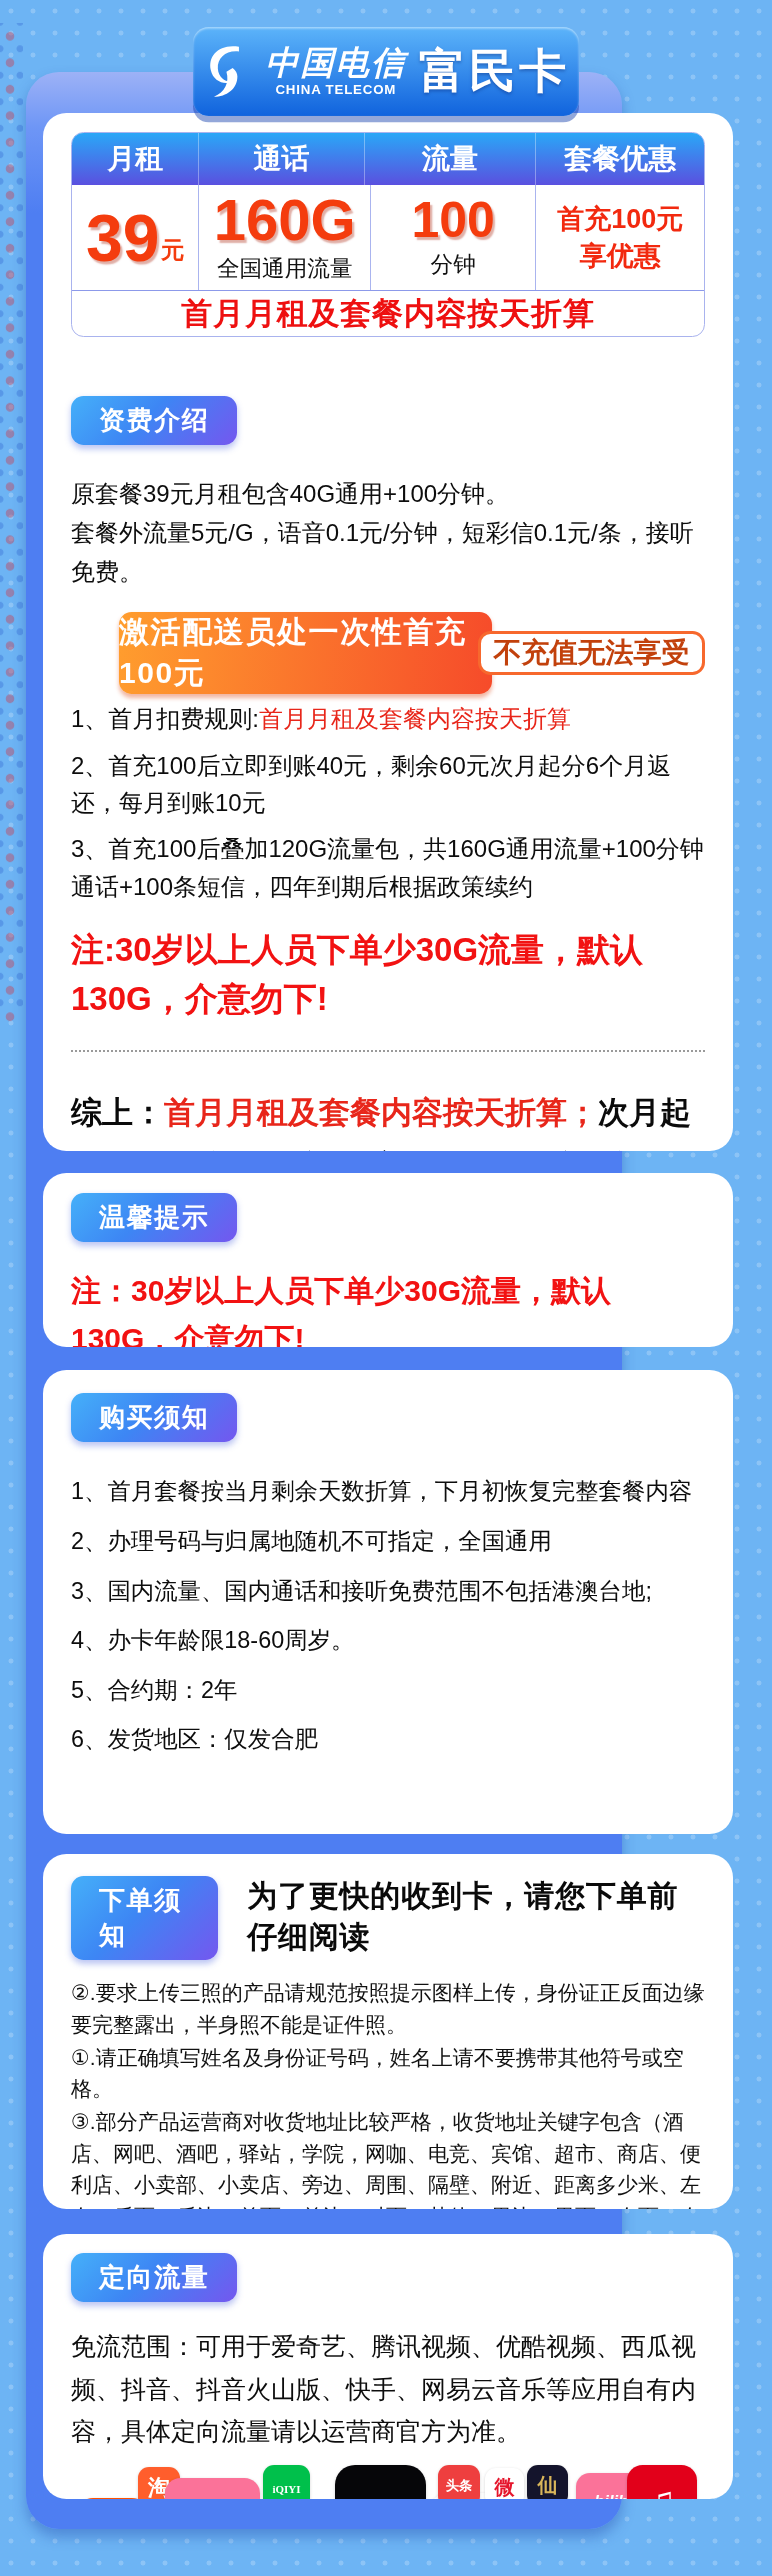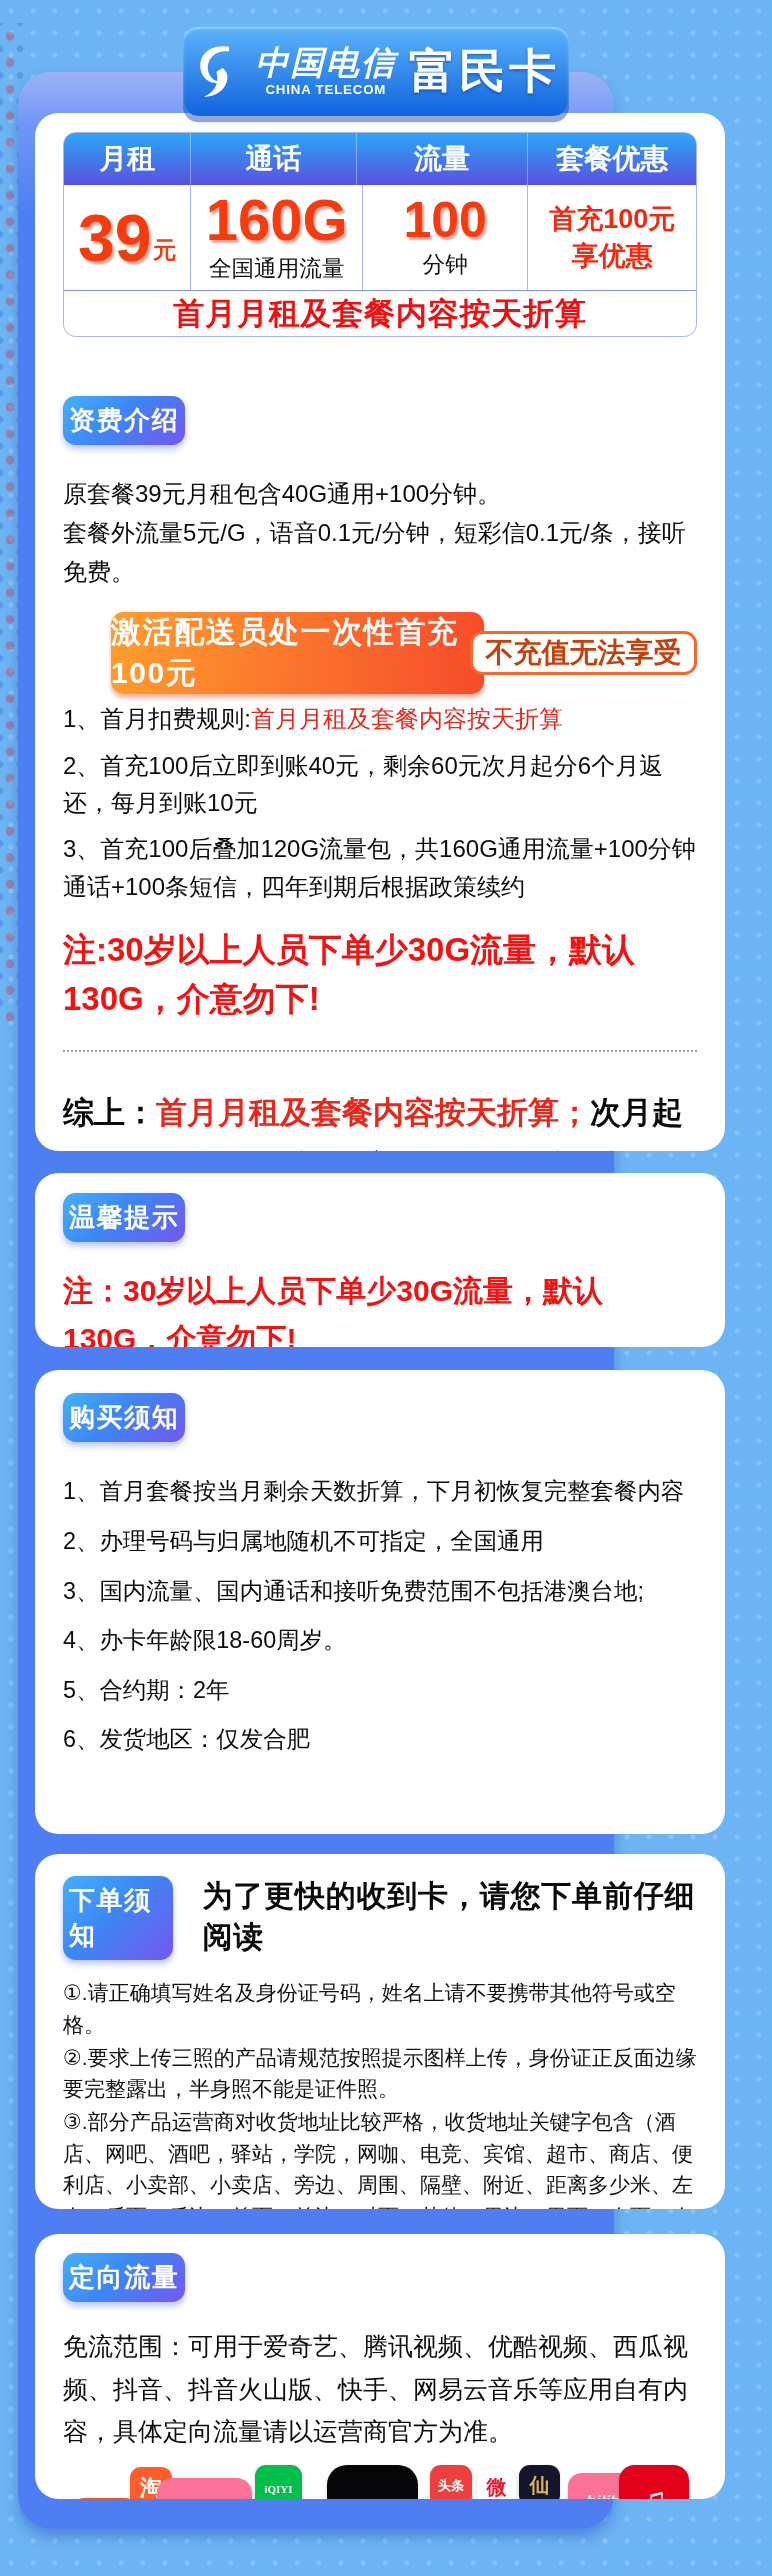--- a/index.html
+++ b/index.html
@@ -9,25 +9,25 @@
     background-color:#6db4f4;
     background-image:radial-gradient(rgba(255,255,255,.22) 2.3px, transparent 2.7px);
     background-size:22px 22px;
   }
   
   .edge-strip{position:absolute;left:0;top:23.4px;width:23.4px;height:999px;opacity:.8;
     background:
       radial-gradient(circle, rgba(205,55,70,.5) 3.9px, transparent 4.7px) 0 0/20px 26.5px,
       radial-gradient(circle, rgba(45,95,205,.4) 3.1px, transparent 3.9px) 10px 12.5px/20px 26.5px;}
   
-  .panel{position:absolute;left:18px;top:72px;width:596px;height:2457px;border-radius:33px;
+  .panel{position:absolute;left:26px;top:72px;width:596px;height:2457px;border-radius:33px;
     background:linear-gradient(180deg,#9db2f6 0px,#6e96f6 55px,#4e7ef2 141px,#4e7ef2 100%);
     box-shadow:0 7.8px 12.5px rgba(25,60,160,.35);}
   
-  .logo-banner{position:absolute;left:183px;top:26.5px;width:386px;height:89px;z-index:5;
+  .logo-banner{position:absolute;left:193px;top:26.5px;width:386px;height:89px;z-index:5;
     background:linear-gradient(180deg,#5cb4fa,#1063dd);border-radius:15.6px;
     box-shadow:0 6.2px 0 rgba(16,60,170,.45), inset 0 1.6px 2.3px rgba(255,255,255,.5);
     display:flex;align-items:center;justify-content:center;gap:12.5px;color:#fff;}
   .ct-mark{width:50px;height:58px;flex:0 0 auto;}
   .brand-col{display:flex;flex-direction:column;align-items:center;line-height:1;}
   .brand-cn{font-size:33px;font-weight:700;letter-spacing:2.3px;font-style:italic;}
   .brand-en{font-size:13.3px;font-weight:700;letter-spacing:0.8px;margin-top:4.7px;}
   .product-name{font-size:47px;font-weight:900;letter-spacing:3.1px;text-shadow:0 2.3px 3.1px rgba(10,40,120,.4);}
   
   .card{position:absolute;left:17px;width:690px;background:#fff;border-radius:23.4px;overflow:hidden;}
@@ -51,21 +51,21 @@
   .fee-wrap{display:flex;align-items:flex-end;}
   .fee-num{font-size:66px;}
   .fee-unit{font-size:23.4px;font-weight:700;color:#f43c0e;margin:0 0 4.7px 1.6px;}
   .data-num{font-size:58px;}
   .call-num{font-size:50px;}
   .sub{font-size:22.6px;color:#111;margin-top:4.7px;}
   .offer{color:#f2290f;font-size:27px;font-weight:700;text-align:center;line-height:1.35;}
   .pt-note{height:45px;border-top:1.6px solid #8c99ea;display:flex;align-items:center;justify-content:center;
     color:#ee1010;font-size:31px;font-weight:700;letter-spacing:0.8px;}
   
-  .badge{display:inline-block;padding:7px 6px;border-radius:12.5px;color:#fff;font-size:26px;font-weight:700;
+  .badge{display:inline-block;padding:7px 28px;border-radius:12.5px;color:#fff;font-size:26px;font-weight:700;
     letter-spacing:1.6px;background:linear-gradient(135deg,#45b0f9 0%,#3d86f4 45%,#7457ef 100%);
     box-shadow:0 3.1px 6.2px rgba(60,90,220,.35);}
   .tariff-badge{margin-top:59px;}
   .tariff-text{margin-top:30px;font-size:24px;color:#0d0d0d;line-height:1.62;}
   
   .activation{display:flex;align-items:center;margin-top:37px;height:48px;padding-left:48px;}
   .act-left{flex:1;background:linear-gradient(95deg,#ff9d2e,#f64b2a);border-radius:12.5px;
     display:flex;align-items:center;justify-content:center;color:#fff;font-size:30px;font-weight:700;letter-spacing:1.6px;
     box-shadow:0 3.1px 4.7px rgba(220,70,20,.4);}
   .act-right{flex:0 0 auto;background:#fff;border:3.1px solid #f7682d;border-radius:12.5px;margin-left:-14px;
@@ -201,22 +201,22 @@
       <div>6、发货地区：仅发合肥</div>
     </div>
   </div>
 
   <div class="card card4">
     <div class="order-head">
       <span class="badge">下单须知</span>
       <span class="order-title">为了更快的收到卡，请您下单前仔细阅读</span>
     </div>
     <div class="order-body">
+      <p>②.要求上传三照的产品请规范按照提示图样上传，身份证正反面边缘要完整露出，半身照不能是证件照。</p>
       <p>①.请正确填写姓名及身份证号码，姓名上请不要携带其他符号或空格。</p>
-      <p>②.要求上传三照的产品请规范按照提示图样上传，身份证正反面边缘要完整露出，半身照不能是证件照。</p>
       <p>③.部分产品运营商对收货地址比较严格，收货地址关键字包含（酒店、网吧、酒吧，驿站，学院，网咖、电竞、宾馆、超市、商店、便利店、小卖部、小卖店、旁边、周围、隔壁、附近、距离多少米、左右、后面、后边、前面、前边、对面、其他、里边、里面、左面、左边、右面、右侧、左侧、右边、楼下、院内、对面、***东面、西面、南面、北面、东侧、西侧、南侧、北侧）等出现的关键字会进行拦截。</p>
 
     </div>
   </div>
 
   <div class="card card5">
     <span class="badge">定向流量</span>
     <div class="dir-text">免流范围：可用于爱奇艺、腾讯视频、优酷视频、西瓜视频、抖音、抖音火山版、快手、网易云音乐等应用自有内容，具体定向流量请以运营商官方为准。</div>
     <div class="apps">
       <span class="app a0">快</span>

